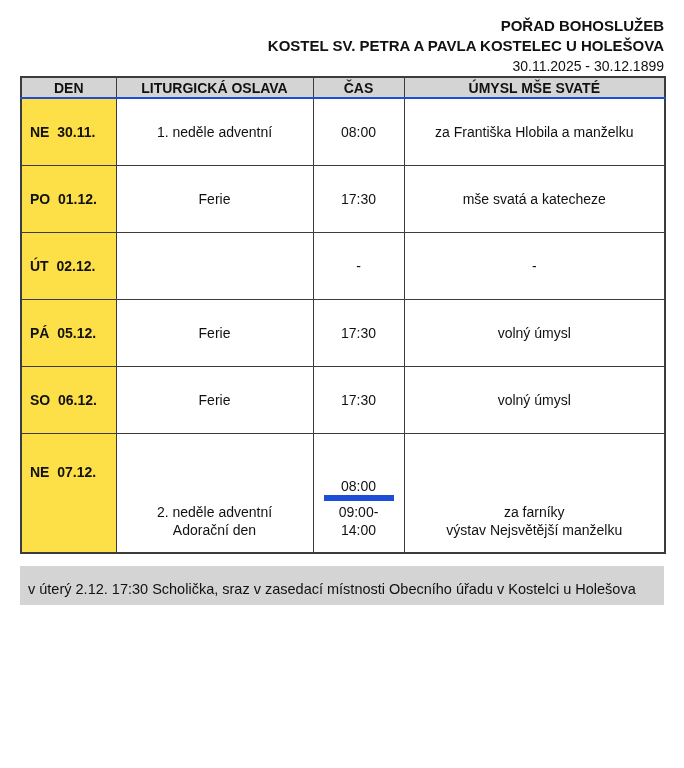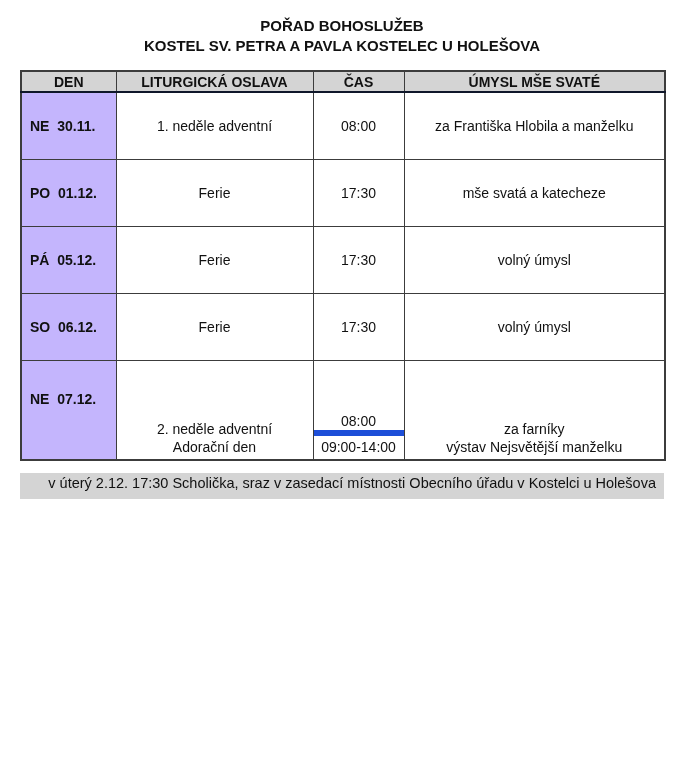--- a/index.html
+++ b/index.html
@@ -10,21 +10,21 @@
     color: #111111;
   }
   .page {
     width: 684px;
     height: 768px;
     box-sizing: border-box;
     padding: 16px 20px 0 20px;
     background: #ffffff;
     overflow: hidden;
   }
-  .title-block { text-align: center; margin-bottom: 14px; }
+  .title-block { text-align: right; }
   .title-line1, .title-line2 {
     font-weight: bold;
     font-size: 15px;
     line-height: 20px;
   }
   .title-line3 {
     font-size: 14px;
     line-height: 20px;
   }
   table.schedule {
@@ -36,44 +36,44 @@
   table.schedule th, table.schedule td {
     border: 1px solid #3c3c3c;
     font-size: 14px;
     box-sizing: border-box;
   }
   table.schedule th {
     background: #d4d4d4;
     font-weight: bold;
     height: 21px;
     text-align: center;
-    border-bottom: 2px solid #0f172a;
+    border-bottom: 2px solid #1d4ed8;
     padding: 1px 2px;
   }
   col.col-den   { width: 95px; }
   col.col-oslava{ width: 197px; }
   col.col-cas   { width: 91px; }
   col.col-umysl { width: 261px; }
 
   td.den {
-    background: #c4b5fd;
+    background: #fde047;
     font-weight: bold;
     text-align: left;
     padding-left: 8px;
     white-space: pre;
     vertical-align: middle;
   }
   td.c {
     text-align: center;
     vertical-align: middle;
     padding: 2px 6px;
     line-height: 18px;
   }
   tr.row-std td { height: 67px; }
-  tr.row-tall td { height: 98px; padding: 0; }
+  tr.row-tall td { height: 98px; padding: 10px; }
   tr.row-tall td.den {
     vertical-align: top;
     padding-top: 30px;
     padding-left: 8px;
   }
   .stack {
     display: flex;
     flex-direction: column;
     justify-content: flex-end;
     height: 98px;
@@ -85,34 +85,34 @@
   }
   .stack .rule-top {
     border-top: 6px solid #1d4ed8;
     padding-top: 2px;
   }
   .footer-note {
     width: 644px;
     box-sizing: border-box;
     margin-top: 12px;
     background: #d4d4d4;
-    padding: 0 8px 6px 8px;
+    padding: 13px 8px 6px 8px;
     font-size: 14.5px;
     line-height: 20px;
-    text-align: right;
   }
 </style>
 </head>
 <body>
 
 <div class="page">
 
   <div class="title-block">
     <div class="title-line1">POŘAD BOHOSLUŽEB</div>
     <div class="title-line2">KOSTEL SV. PETRA A PAVLA KOSTELEC U HOLEŠOVA</div>
+    <div class="title-line3">30.11.2025 - 30.12.1899</div>
   </div>
 
   <table class="schedule">
     <colgroup>
       <col class="col-den">
         <col class="col-oslava">
         <col class="col-cas">
         <col class="col-umysl">
     </colgroup>
     <thead>
@@ -128,20 +128,26 @@
         <td class="den">NE  30.11.</td>
         <td class="c">1. neděle adventní</td>
         <td class="c">08:00</td>
         <td class="c">za Františka Hlobila a manželku</td>
       </tr>
       <tr class="row-std">
         <td class="den">PO  01.12.</td>
         <td class="c">Ferie</td>
         <td class="c">17:30</td>
         <td class="c">mše svatá a katecheze</td>
+      </tr>
+      <tr class="row-std">
+        <td class="den">ÚT  02.12.</td>
+        <td class="c"></td>
+        <td class="c">-</td>
+        <td class="c">-</td>
       </tr>
       <tr class="row-std">
         <td class="den">PÁ  05.12.</td>
         <td class="c">Ferie</td>
         <td class="c">17:30</td>
         <td class="c">volný úmysl</td>
       </tr>
       <tr class="row-std">
         <td class="den">SO  06.12.</td>
         <td class="c">Ferie</td>

